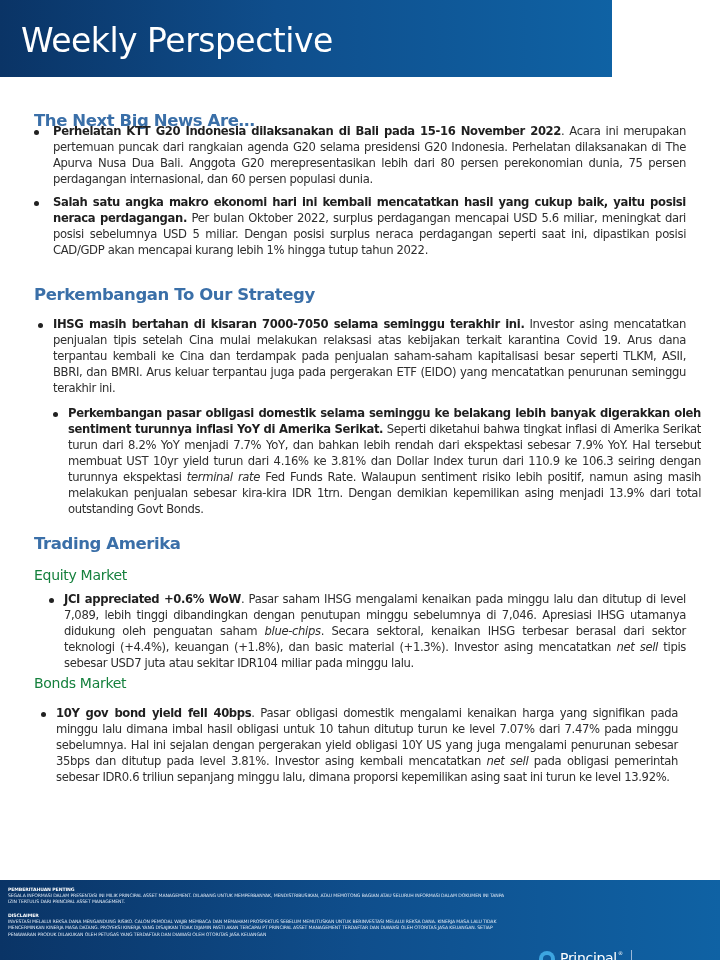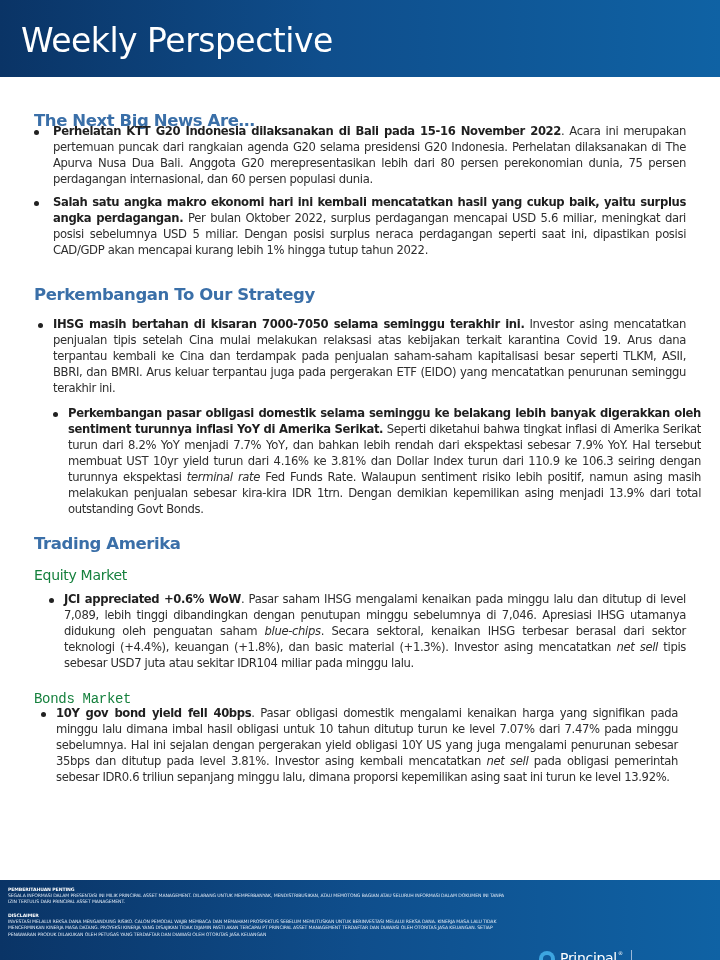--- a/index.html
+++ b/index.html
@@ -1,20 +1,20 @@
 <!DOCTYPE html>
 <html><head>
 <meta charset="utf-8">
 <style>
   * { box-sizing: border-box; margin: 0; padding: 0; }
   html, body { width: 720px; height: 960px; overflow: hidden; background: #ffffff; }
   body { font-family: "DejaVu Sans", sans-serif; color: #2a2a2a; position: relative; }
 
   .header {
-    position: absolute; left: 0; top: 0; width: 720px; height: 77px;
+    position: absolute; left: 0; top: 0; width: 612px; height: 77px;
     background: linear-gradient(90deg, #0a3466 0%, #0f4e8c 45%, #0f62a4 100%);
   }
   .header h1 {
     position: absolute; left: 21px; top: 24px;
     font-family: "DejaVu Sans", sans-serif; font-weight: normal;
     font-size: 33px; letter-spacing: -0.5px; color: #ffffff; line-height: 1;
   }
 
   .section-title {
     position: absolute; left: 34px;
@@ -73,21 +73,21 @@
 
 <div class="section-title" style="top:93px;margin-top:20px;">The Next Big News Are…</div>
 
 <div class="bullet" style="left:53px; top:123px; width:633px;">
   <span class="dot" style="left:-19px;"></span>
   <b>Perhelatan KTT G20 Indonesia dilaksanakan di Bali pada 15-16 November 2022</b><span>. Acara ini merupakan pertemuan puncak dari rangkaian agenda G20 selama presidensi G20 Indonesia. Perhelatan dilaksanakan di The Apurva Nusa Dua Bali. Anggota G20 merepresentasikan lebih dari 80 persen perekonomian dunia, 75 persen perdagangan internasional, dan 60 persen populasi dunia.</span>
 </div>
 
 <div class="bullet" style="left:53px; top:194px; width:633px;">
   <span class="dot" style="left:-19px;"></span>
-  <b>Salah satu angka makro ekonomi hari ini kembali mencatatkan hasil yang cukup baik, yaitu surplus angka perdagangan.</b><span> Per bulan Oktober 2022, surplus perdagangan mencapai USD 5.6 miliar, meningkat dari posisi sebelumnya USD 5 miliar. Dengan posisi surplus neraca perdagangan seperti saat ini, dipastikan posisi CAD/GDP  akan mencapai kurang lebih 1% hingga tutup tahun 2022.</span>
+  <b>Salah satu angka makro ekonomi hari ini kembali mencatatkan hasil yang cukup baik, yaitu posisi neraca perdagangan.</b><span> Per bulan Oktober 2022, surplus perdagangan mencapai USD 5.6 miliar, meningkat dari posisi sebelumnya USD 5 miliar. Dengan posisi surplus neraca perdagangan seperti saat ini, dipastikan posisi CAD/GDP  akan mencapai kurang lebih 1% hingga tutup tahun 2022.</span>
 </div>
 
 <div class="section-title" style="top:287px;">Perkembangan To Our Strategy</div>
 
 <div class="bullet" style="left:53px; top:316px; width:633px;">
   <span class="dot" style="left:-15px;"></span>
   <b>IHSG masih bertahan di kisaran 7000-7050 selama seminggu terakhir ini.</b><span> Investor asing mencatatkan penjualan tipis setelah Cina mulai melakukan relaksasi atas kebijakan terkait karantina Covid 19. Arus dana terpantau kembali ke Cina dan terdampak pada penjualan saham-saham kapitalisasi besar seperti TLKM, ASII, BBRI, dan BMRI. Arus keluar terpantau juga pada pergerakan ETF (EIDO) yang mencatatkan penurunan seminggu terakhir ini.</span>
 </div>
 
 <div class="bullet" style="left:68px; top:405px; width:633px;">
@@ -97,21 +97,21 @@
 
 <div class="section-title" style="top:536px;">Trading Amerika</div>
 
 <div class="sub-title" style="top:568px;">Equity Market</div>
 
 <div class="bullet" style="left:64px; top:591px; width:622px;">
   <span class="dot" style="left:-15px;"></span>
   <b>JCI appreciated +0.6% WoW</b><span>. Pasar saham IHSG mengalami kenaikan pada minggu lalu dan ditutup di level 7,089, lebih tinggi dibandingkan dengan penutupan minggu sebelumnya di 7,046. Apresiasi IHSG utamanya didukung oleh penguatan saham </span><i>blue-chips</i><span>. Secara sektoral, kenaikan IHSG terbesar berasal dari sektor teknologi (+4.4%), keuangan (+1.8%), dan basic material (+1.3%). Investor asing mencatatkan </span><i>net sell</i><span> tipis sebesar USD7 juta atau sekitar IDR104  miliar pada minggu lalu.</span>
 </div>
 
-<div class="sub-title" style="top:692px;font-family:Liberation Mono, monospace;">Bonds Market</div>
+<div class="sub-title" style="top:676px;">Bonds Market</div>
 
 <div class="bullet" style="left:56px; top:705px; width:622px;">
   <span class="dot" style="left:-15px;"></span>
   <b>10Y gov bond yield fell 40bps</b><span>. Pasar obligasi domestik mengalami kenaikan harga yang signifikan pada minggu lalu dimana imbal hasil obligasi untuk 10 tahun ditutup turun ke level 7.07% dari 7.47% pada minggu sebelumnya. Hal ini sejalan dengan pergerakan yield obligasi 10Y US yang juga mengalami penurunan sebesar 35bps dan ditutup pada level 3.81%. Investor asing kembali mencatatkan </span><i>net sell</i><span> pada obligasi pemerintah sebesar IDR0.6 triliun sepanjang minggu lalu, dimana proporsi kepemilikan asing saat ini turun ke level 13.92%.</span>
 </div>
 
 <div class="footer">
   <div class="f-text" style="top:7px;">
     <div class="f-head">PEMBERITAHUAN PENTING</div>
     <div>SEGALA INFORMASI DALAM PRESENTASI INI MILIK PRINCIPAL ASSET MANAGEMENT. DILARANG UNTUK MEMPERBANYAK, MENDISTRIBUSIKAN, ATAU MEMOTONG BAGIAN ATAU SELURUH INFORMASI DALAM DOKUMEN INI TANPA IZIN TERTULIS DARI PRINCIPAL ASSET MANAGEMENT.</div>

